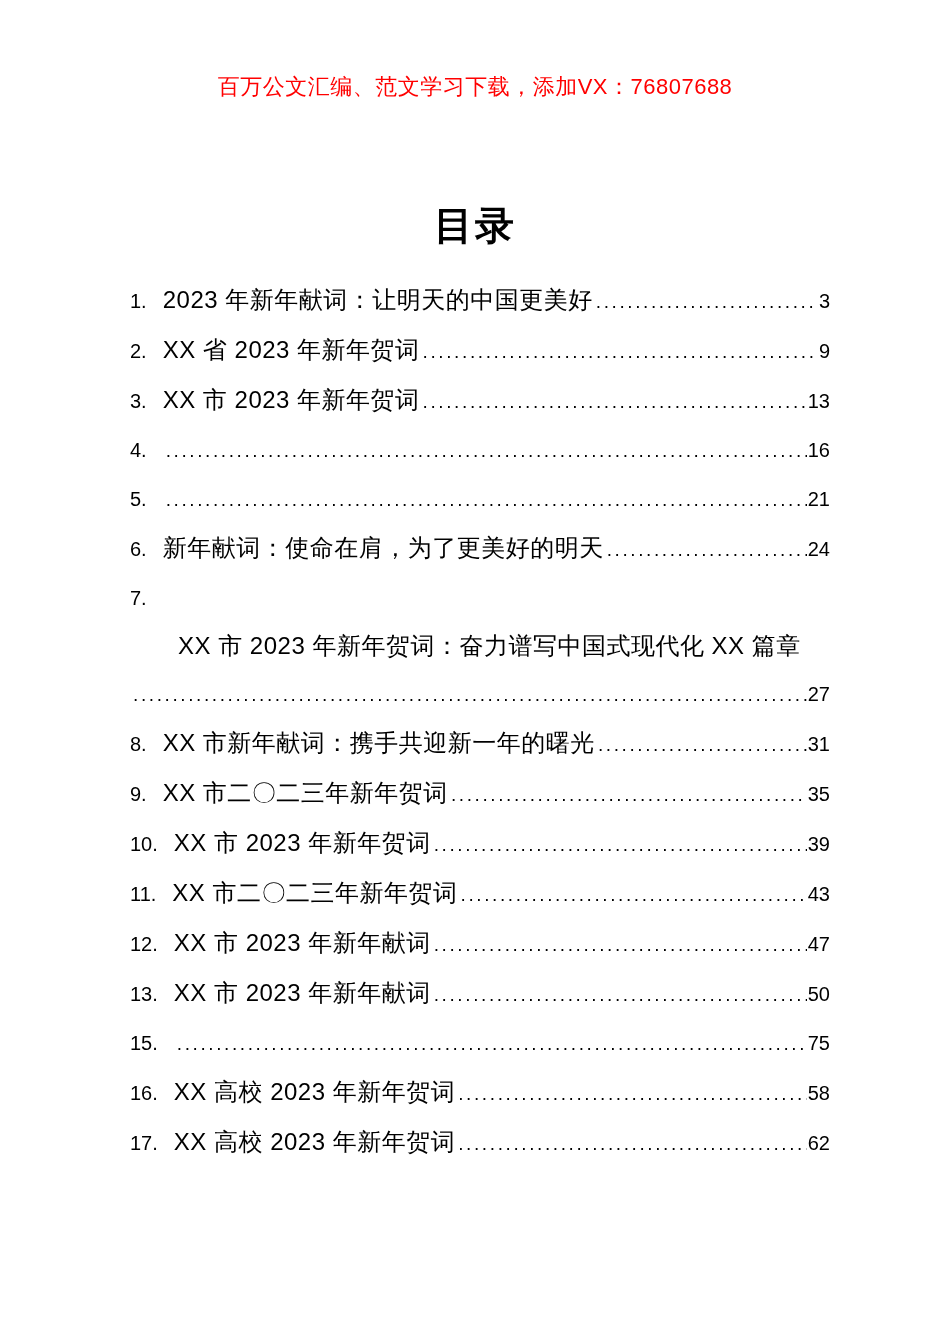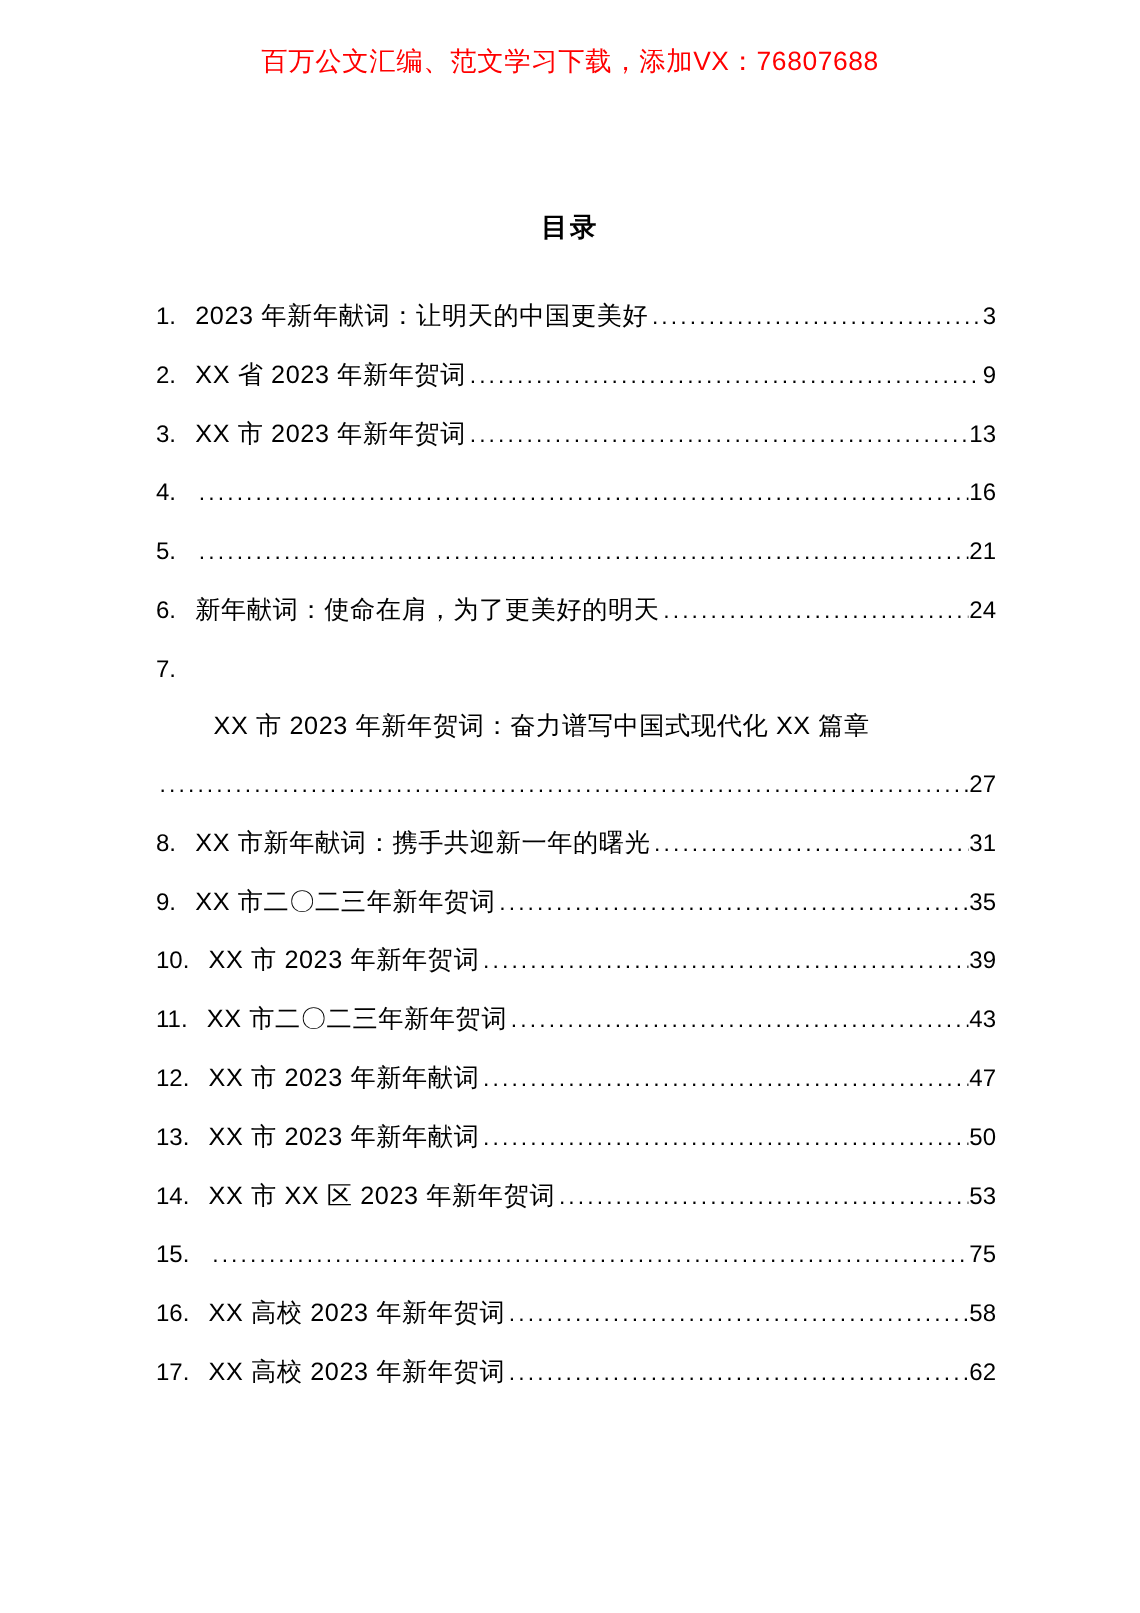--- a/index.html
+++ b/index.html
@@ -14,53 +14,53 @@
     overflow: hidden;
     font-family: "Liberation Sans", "DejaVu Sans", sans-serif;
     color: #000000;
   }
   .page {
     width: 950px;
     height: 1344px;
   }
   .notice {
     margin: 0;
-    padding-top: 38px;
+    padding-top: 74px;
     text-align: center;
     font-size: 22px;
     line-height: 26px;
     color: #FF0000;
     letter-spacing: 0.5px;
   }
   .doc-title {
     margin: 0;
     margin-top: 106px;
     text-align: center;
-    font-size: 22px;
+    font-size: 39px;
     line-height: 40px;
     font-weight: bold;
     letter-spacing: 2px;
     color: #000000;
   }
   .toc {
     margin: 30px 120px 0 130px; 
   }
   .toc-row {
     display: flex;
     flex-wrap: wrap;
     align-items: baseline;
     line-height: 48px;
   }
   .toc-num {
     font-size: 20px;
     margin-right: 16px;
     white-space: pre;
   }
   .toc-title {
-    font-size: 21px;
+    font-size: 24px;
     white-space: nowrap;
     letter-spacing: 0.5px;
   }
   .toc-leader {
     flex: 1 1 20px;
     overflow: hidden;
     white-space: nowrap;
     font-size: 19px;
     letter-spacing: 2.6px;
     margin: 0 1px 0 3px;
@@ -158,26 +158,20 @@
     <span class="toc-leader"></span>
     <span class="toc-page">47</span>
   </div>
       <div class="toc-row">
     <span class="toc-num">13.</span>
     <span class="toc-title">XX 市 2023 年新年献词</span>
     <span class="toc-leader"></span>
     <span class="toc-page">50</span>
   </div>
       <div class="toc-row">
-    <span class="toc-num">14.</span>
-    <span class="toc-title">XX 市 XX 区 2023 年新年贺词</span>
-    <span class="toc-leader"></span>
-    <span class="toc-page">53</span>
-  </div>
-      <div class="toc-row">
     <span class="toc-num">15.</span>
     <span class="toc-leader"></span>
     <span class="toc-page">75</span>
   </div>
       <div class="toc-row">
     <span class="toc-num">16.</span>
     <span class="toc-title">XX 高校 2023 年新年贺词</span>
     <span class="toc-leader"></span>
     <span class="toc-page">58</span>
   </div>

